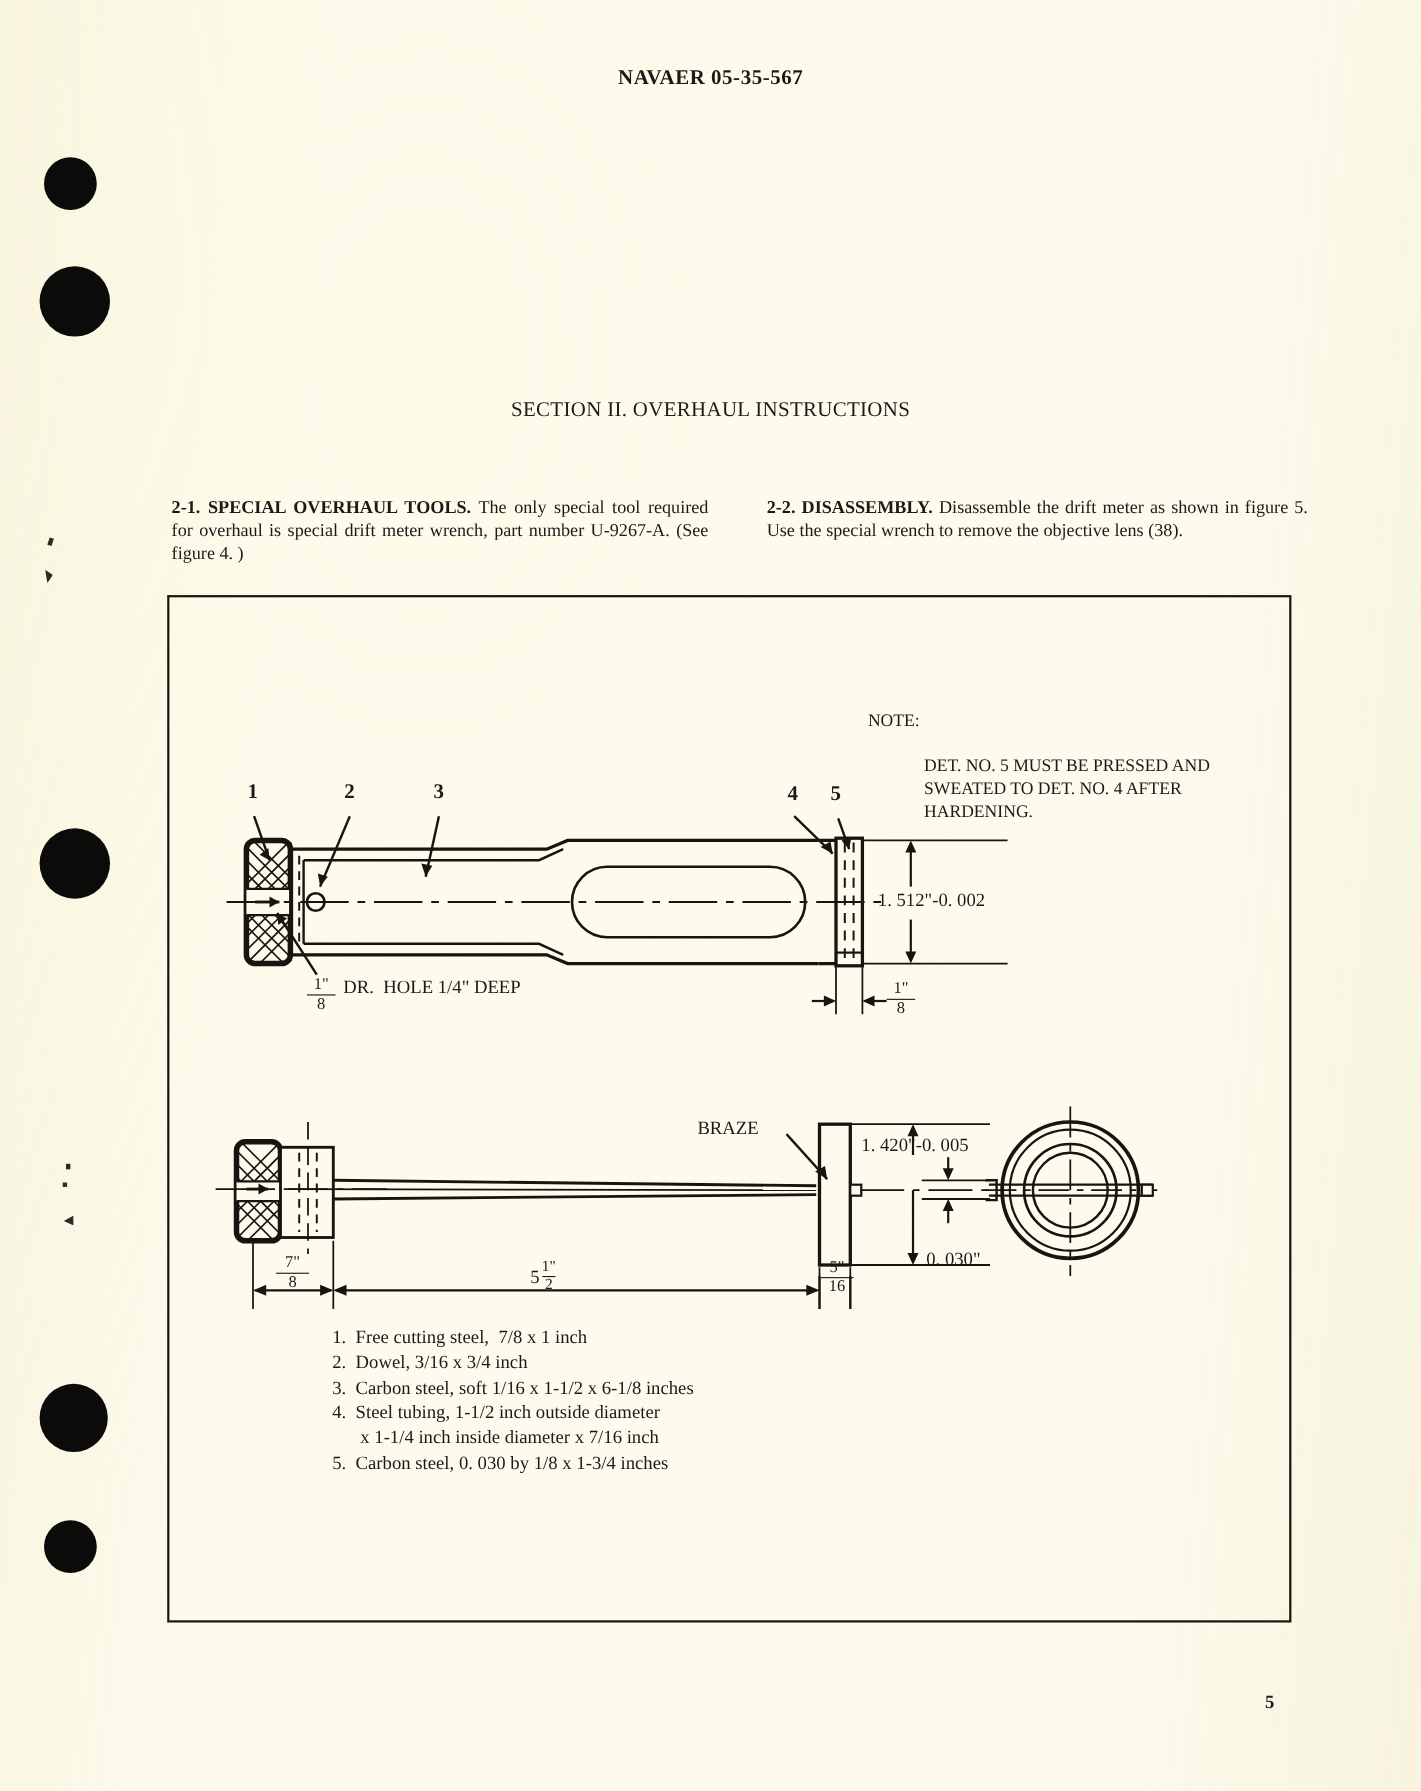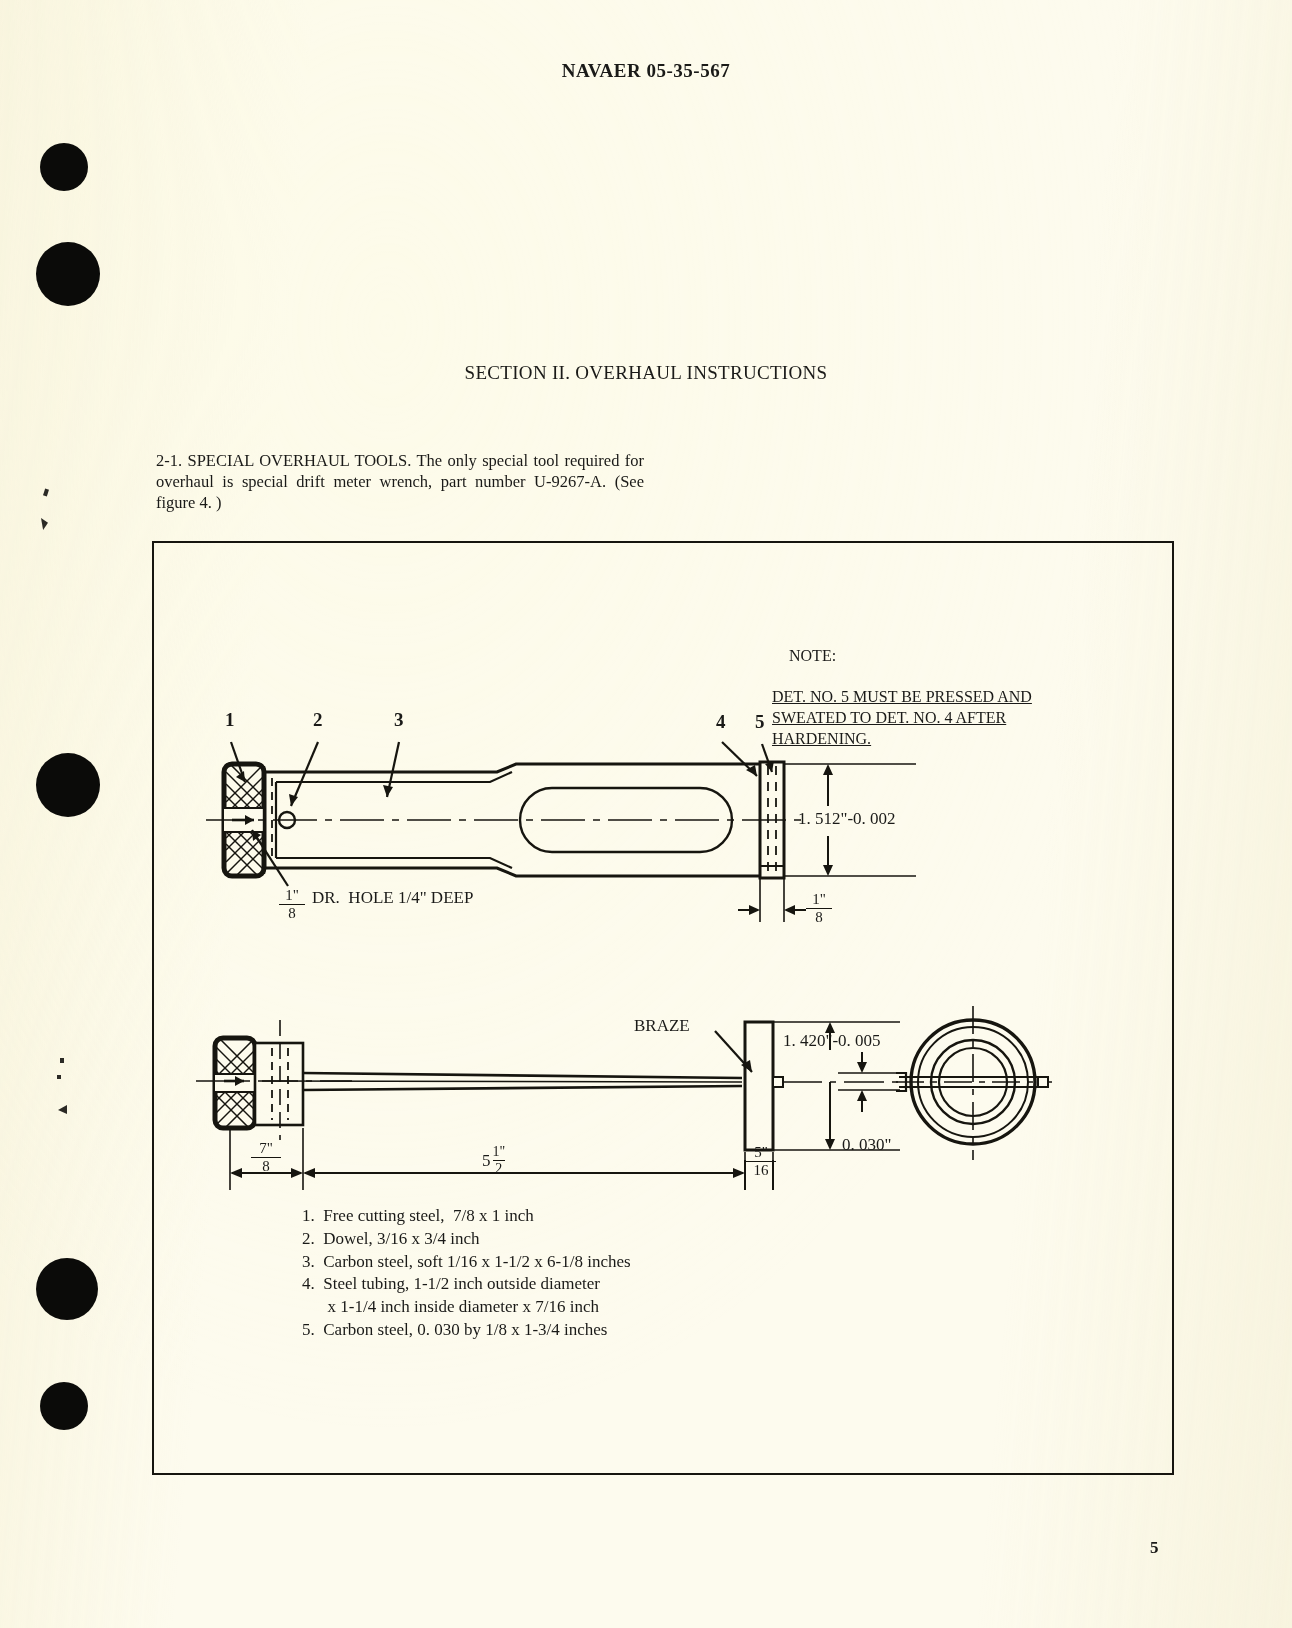--- a/index.html
+++ b/index.html
@@ -30,21 +30,21 @@
   .navaer{position:absolute;top:60px;left:0;width:1292px;text-align:center;
     font-weight:bold;font-size:19px;letter-spacing:.5px;}
 
   .section-title{position:absolute;top:362px;left:0;width:1292px;text-align:center;
     font-size:19px;letter-spacing:.3px;}
 
   
   .col{position:absolute;font-size:16.5px;line-height:1.28;text-align:justify;}
   .col.left{left:156px;top:450px;width:488px;}
   .col.right{left:697px;top:450px;width:492px;}
-  .col b{font-weight:normal;}
+  .col b{font-weight:bold;}
 
   
   .figbox{position:absolute;left:152px;top:541px;width:1018px;height:930px;
     border:2px solid #16150f;background:transparent;}
 
   .fig-caption{position:absolute;top:1485px;left:0;width:1292px;text-align:center;
     font-size:18px;}
 
   .pagenum{position:absolute;top:1538px;left:1150px;font-size:17px;font-weight:bold;}
 
@@ -88,25 +88,26 @@
   <div class="edgemark" style="left:60px;top:1058px;width:4px;height:5px;"></div>
   <div class="edgemark" style="left:57px;top:1075px;width:4px;height:4px;"></div>
   <div class="edgemark" style="left:58px;top:1105px;width:9px;height:9px;clip-path:polygon(100% 0,100% 100%,0 55%);"></div>
 
   <div class="navaer">NAVAER 05-35-567</div>
 
   <div class="section-title">SECTION II.  OVERHAUL INSTRUCTIONS</div>
 
   <div class="col left"><b>2-1.</b> <b>SPECIAL OVERHAUL TOOLS.</b><span> The only special tool required for overhaul is special drift meter wrench, part number U-9267-A.  (See figure 4. )</span></div>
 
+  <div class="col right"><b>2-2.</b> <b>DISASSEMBLY.</b><span> Disassemble the drift meter as shown in figure 5.  Use the special wrench to remove the objective lens (38).</span></div>
 
   <div class="figbox"></div>
 
   <div class="note" style="left:789px;top:645px;">NOTE:</div>
-  <div class="note" style="left:772px;top:686px;text-decoration:underline;">DET. NO. 5 MUST BE PRESSED AND
+  <div class="note" style="left:840px;top:686px;">DET. NO. 5 MUST BE PRESSED AND
 SWEATED TO DET. NO. 4 AFTER
 HARDENING.</div>
 
   <svg width="1292" height="1628" style="pointer-events:none;">
     <g fill="none" stroke="#16150f" stroke-width="2.6" stroke-linejoin="miter">
 
       <rect x="224" y="764" rx="8" ry="8" width="40" height="112" fill="#fdfbee" stroke="#16150f" stroke-width="5"></rect>
 
       <g stroke="#16150f" stroke-width="1.5" clip-path="url(#knurlclipA)">
         <path d="M226 760 L268 802 M226 772 L268 814 M226 784 L268 826 M226 796 L268 838 M226 808 L268 850 M226 820 L268 862 M226 832 L268 874 M226 844 L268 886

